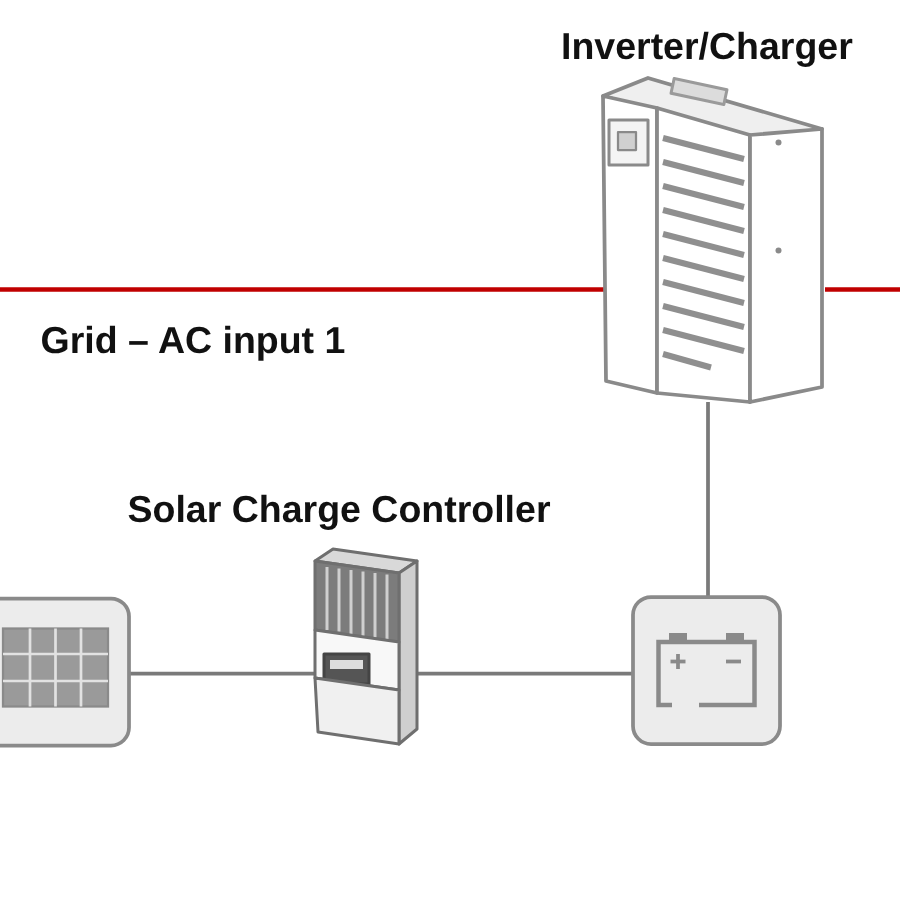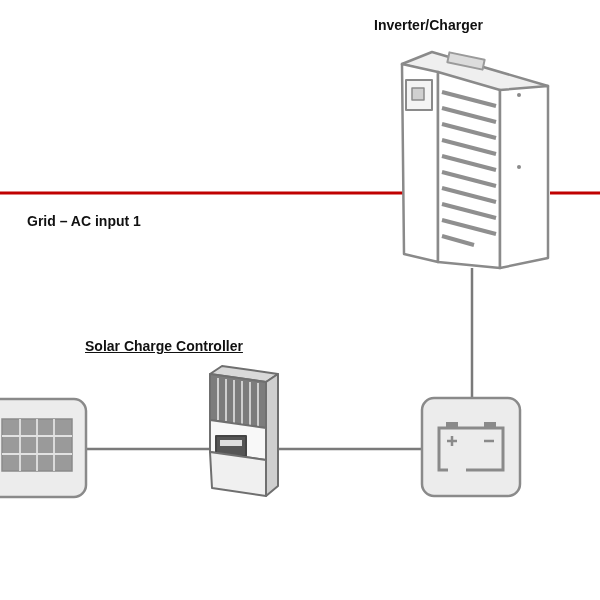--- a/index.html
+++ b/index.html
@@ -1,17 +1,17 @@
 <!DOCTYPE html>
 <html><head>
 <meta charset="utf-8">
 <style>
   html, body { margin: 0; padding: 0; background: #ffffff; }
   body { width: 600px; height: 600px; position: relative; overflow: hidden; font-family: "Liberation Sans", "DejaVu Sans", sans-serif; }
-  .label { position: absolute; font-weight: bold; color: #111111; font-size: 14px; white-space: nowrap; }
+  .label { position: absolute; font-weight: bold; color: #111111; font-size: 25px; white-space: nowrap; }
   svg.stage { position: absolute; left: 0; top: 0; }
 </style>
 </head>
 <body>
 
 <svg class="stage" width="600" height="600" viewBox="0 0 600 600">
 
   <line x1="0" y1="193" x2="404" y2="193" stroke="#c00000" stroke-width="3"></line>
   <line x1="550" y1="193" x2="600" y2="193" stroke="#c00000" stroke-width="3"></line>
 
@@ -85,13 +85,13 @@
     <rect x="446" y="422" width="12" height="6" fill="#8a8a8a"></rect>
     <rect x="484" y="422" width="12" height="6" fill="#8a8a8a"></rect>
     <line x1="447" y1="441" x2="457" y2="441" stroke="#8a8a8a" stroke-width="2.5"></line>
     <line x1="452" y1="436" x2="452" y2="446" stroke="#8a8a8a" stroke-width="2.5"></line>
     <line x1="484" y1="441" x2="494" y2="441" stroke="#8a8a8a" stroke-width="2.5"></line>
   </g>
 </svg>
 
 <div class="label" style="left:374px; top:17px;">Inverter/Charger</div>
 <div class="label" style="left:0px; top:213px;padding-left:27px;">Grid – AC input 1</div>
-<div class="label" style="left:85px; top:338px;text-decoration:underline;">Solar Charge Controller</div>
+<div class="label" style="left:85px; top:326px;">Solar Charge Controller</div>
 
 </body></html>

